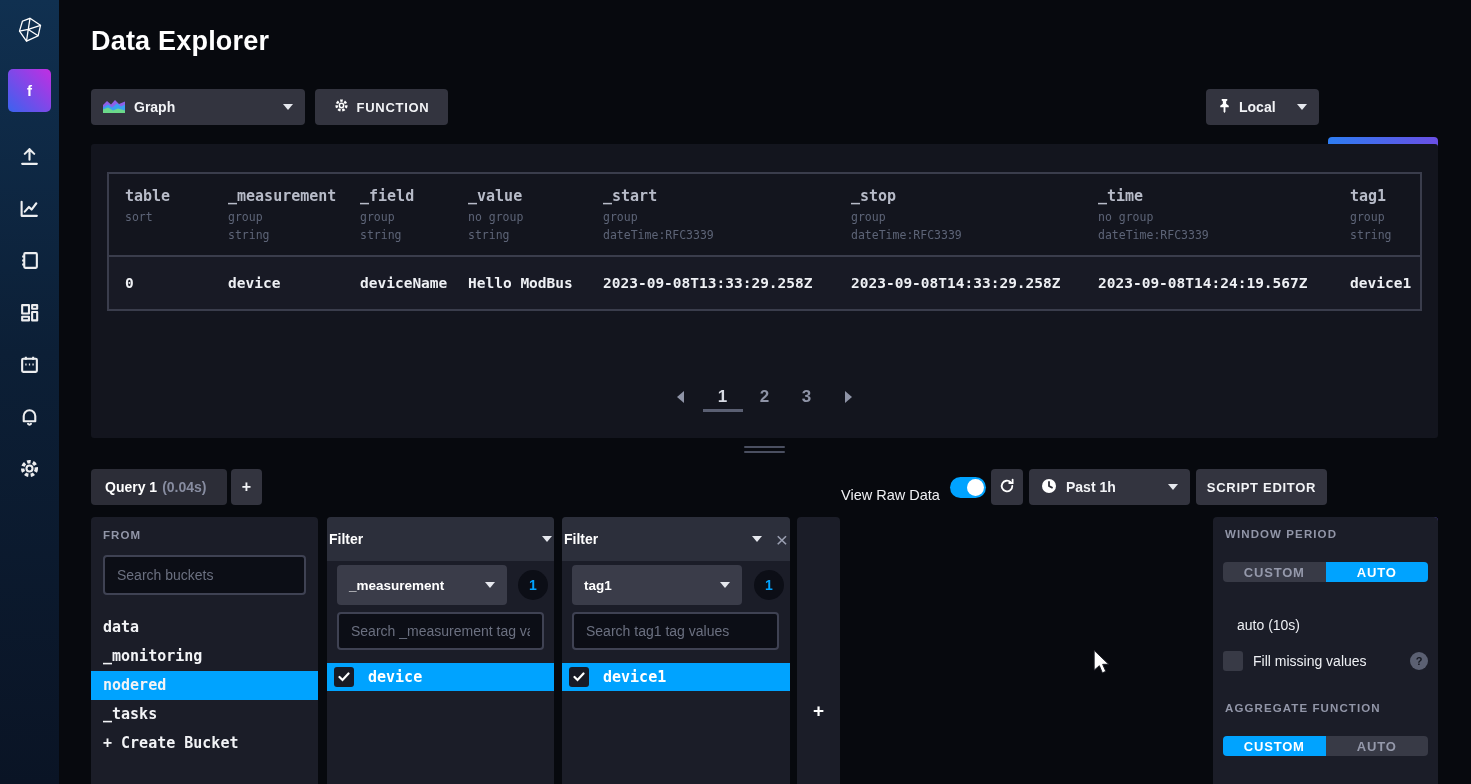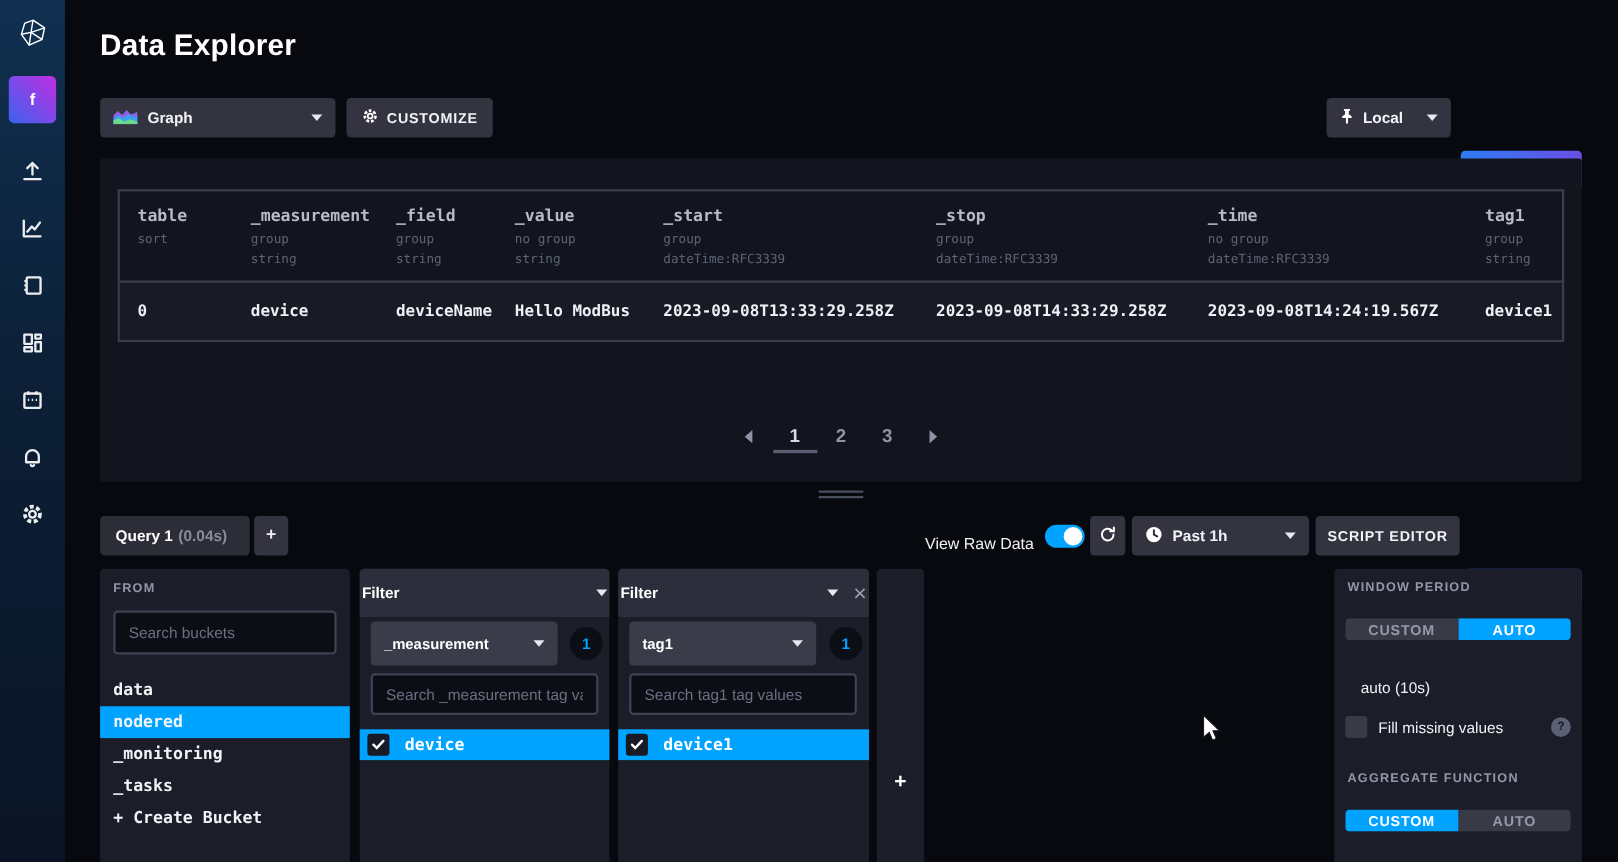--- a/index.html
+++ b/index.html
@@ -201,21 +201,21 @@
     <span class="spacer"></span>
     <span class="caret"></span>
   </div>
 
   <div class="btn btn-dark btn-customize">
     <span>
       <svg width="15" height="15" viewBox="0 0 16 16" fill="none">
         <circle cx="8" cy="8" r="5.2" stroke="#fff" stroke-width="2.6" stroke-dasharray="2.7 1.8"></circle>
         <circle cx="8" cy="8" r="2.3" stroke="#fff" stroke-width="1.6"></circle>
       </svg></span>
-    <span>CUSTOMIZE</span>
+    <span>FUNCTION</span>
   </div>
 
   <div class="btn btn-dark dd-local">
     <span>
       <svg width="13" height="15" viewBox="0 0 14 16" fill="#fff">
         <path d="M4 1 h6 v1.6 l-1.2 .8 v2.8 l2.8 2.1 v1.7 H8 v4.6 L7 16 L6 14.6 V10 H2.4 V8.3 l2.8-2.1 V3.4 L4 2.6 Z"></path>
       </svg></span>
     <span>Local</span>
     <span class="spacer"></span>
     <span class="caret"></span>
@@ -335,22 +335,22 @@
   </div>
 
   <div class="btn btn-dark btn-script">SCRIPT EDITOR</div>
   <div class="btn btn-grad btn-submit">SUBMIT</div>
 
   <section class="card from-card">
     <div class="card-label">FROM</div>
     <input class="search-input" type="text" placeholder="Search buckets" style="">
     <div class="bucket-list">
       <div class="bucket-item">data</div>
+      <div class="bucket-item">_monitoring</div>
       <div class="bucket-item selected">nodered</div>
-      <div class="bucket-item">_monitoring</div>
       <div class="bucket-item">_tasks</div>
       <div class="bucket-item">+ Create Bucket</div>
     </div>
   </section>
 
   <section class="card filter-card f1">
     <div class="filter-head">
       <span class="ftitle">Filter</span>
       <span class="caret"></span>
     </div>

